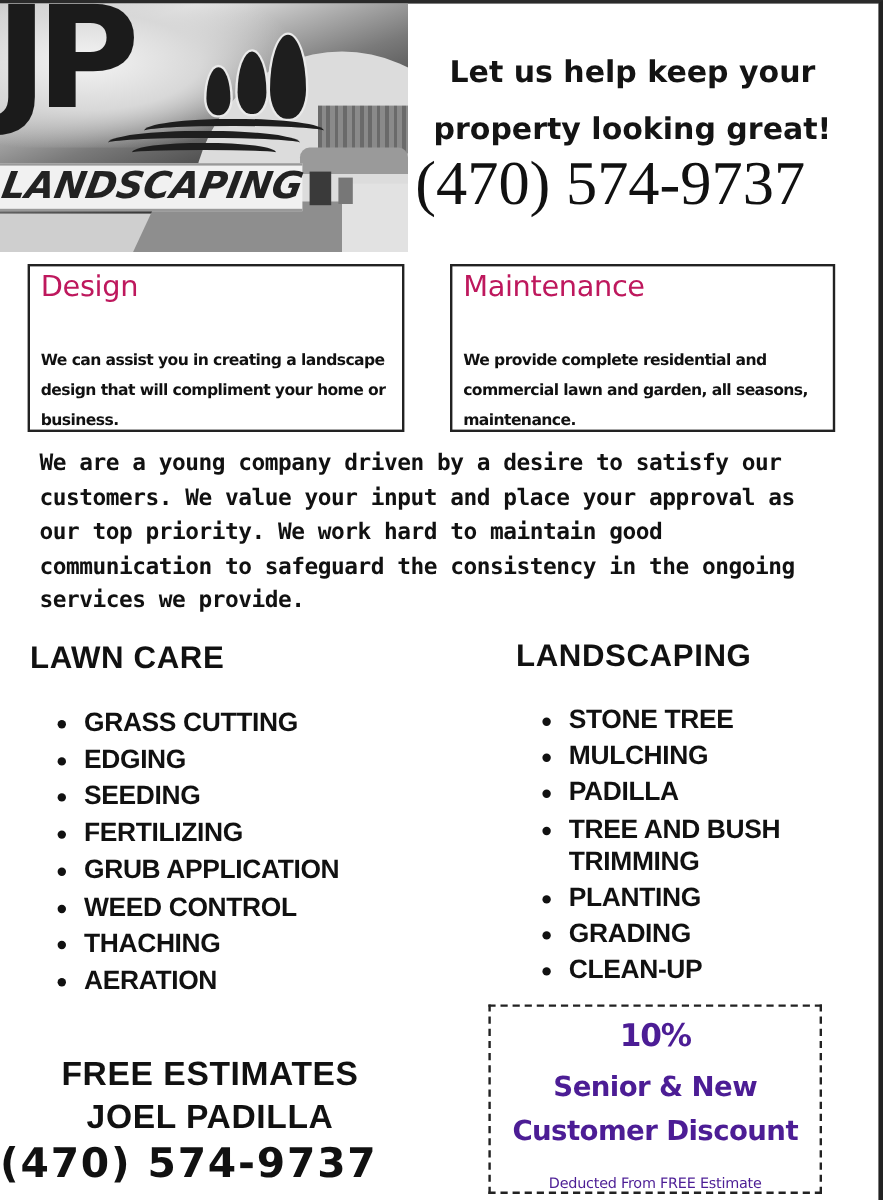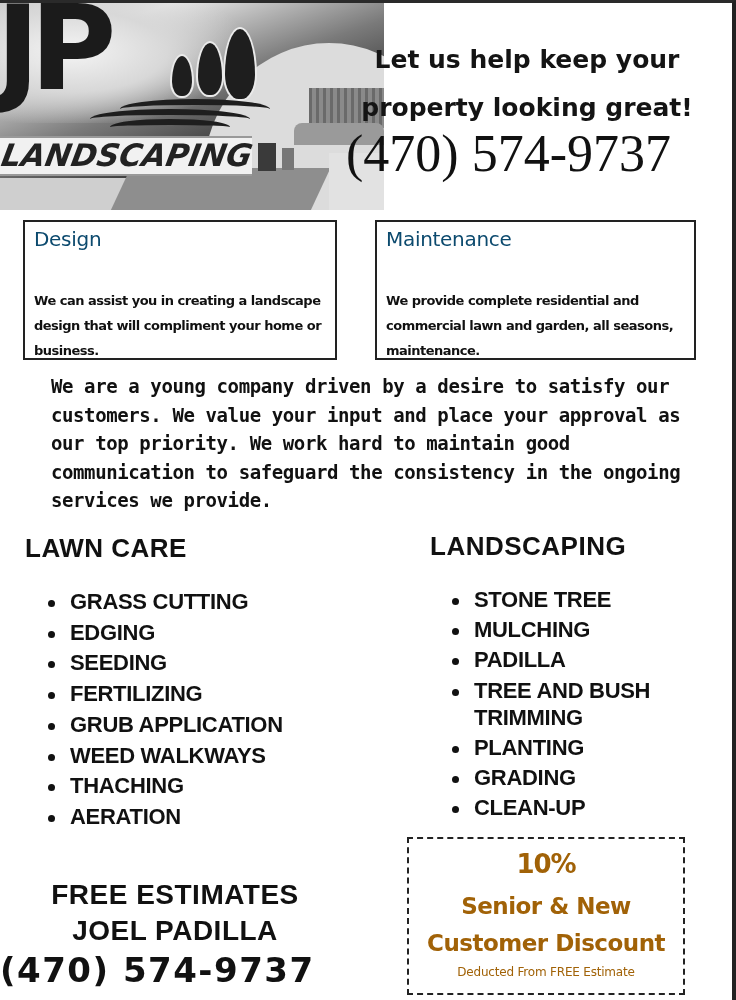--- a/index.html
+++ b/index.html
@@ -6,21 +6,21 @@
   html, body { width: 736px; height: 1000px; background: #ffffff; overflow: hidden; }
   body { position: relative; font-family: "Liberation Sans", sans-serif; color: #111; }
 
   .page-frame {
     position: absolute; left: 0; top: 0; width: 736px; height: 1000px;
     border-top: 3px solid #2a2a2a; border-right: 4px solid #222;
   }
 
   
   .logo-banner {
-    position: absolute; left: 0; top: 3px; width: 384px; height: 207px;
+    position: absolute; left: 0; top: 3px; width: 340px; height: 207px;
     overflow: hidden;
     background: linear-gradient(160deg, #bdbdbd 0%, #e9e9e9 18%, #7a7a7a 45%, #2e2e2e 70%, #555 100%);
   }
   .logo-banner .sky-glow {
     position: absolute; left: 0; top: 0; width: 240px; height: 120px;
     background: radial-gradient(ellipse at 30% 40%, #f4f4f4 0%, #d8d8d8 40%, rgba(150,150,150,0) 75%);
   }
   .logo-banner .arc {
     position: absolute; right: -70px; top: 40px; width: 250px; height: 260px;
     border-radius: 50%; background: #dcdcdc;
@@ -79,26 +79,26 @@
   }
 
   
   .info-box {
     position: absolute; top: 220px; height: 140px;
     border: 2px solid #222; padding: 4px 9px;
     font-family: "DejaVu Sans", sans-serif;
   }
   .info-box.design { left: 23px; width: 314px; }
   .info-box.maintenance { left: 375px; width: 321px; }
-  .info-title { font-size: 20px; color: #0c4a6e; line-height: 26px; letter-spacing: -0.3px; }
+  .info-title { font-size: 24px; color: #be185d; line-height: 26px; letter-spacing: -0.3px; }
   .info-body { font-size: 13px; font-weight: bold; color: #111; line-height: 25px; letter-spacing: -0.5px; margin-top: 36px; }
 
   
   .mission {
-    position: absolute; left: 51px; top: 372px; width: 660px;
+    position: absolute; left: 33px; top: 372px; width: 660px;
     font-family: "DejaVu Sans Mono", monospace; font-weight: bold; font-size: 19px; line-height: 28.5px;
     color: #111; letter-spacing: -0.4px; white-space: pre-line;
   }
 
   
   .section-title {
     position: absolute; font-family: "Liberation Sans", sans-serif; font-weight: bold;
     font-size: 26px; color: #111; letter-spacing: 0.5px;
   }
   .section-title.lawn { left: 25px; top: 533px; }
@@ -121,26 +121,26 @@
   .free-est .name { padding-left: 0; }
   .phone-bottom {
     position: absolute; left: 0; top: 953px;
     font-family: "DejaVu Sans", sans-serif; font-weight: bold; font-size: 34px; letter-spacing: 1.5px; color: #111; line-height: 1;
   }
 
   
   .coupon {
     position: absolute; left: 407px; top: 837px; width: 278px; height: 158px;
     border: 2px dashed #222; text-align: center;
-    font-family: "DejaVu Sans", sans-serif; color: #a16207;
+    font-family: "DejaVu Sans", sans-serif; color: #4c1d95;
   }
   .coupon .pct { font-size: 26px; font-weight: 900; margin-top: 10px; line-height: 30px; letter-spacing: -1px; }
   .coupon .line { font-size: 23px; font-weight: bold; line-height: 37px; letter-spacing: -0.5px; }
   .coupon .line.first { margin-top: 9px; }
-  .coupon .small { font-size: 12px; margin-top: 3px; letter-spacing: -0.2px; }
+  .coupon .small { font-size: 12px; margin-top: 17px; letter-spacing: -0.2px; }
 </style>
 </head>
 <body>
 
 <div class="page-frame"></div>
 
 <div class="logo-banner">
   <div class="sky-glow"></div>
   <div class="arc"></div>
   <div class="fence"></div>
@@ -178,21 +178,21 @@
 
 <div class="mission">We are a young company driven by a desire to satisfy our customers. We value your input and place your approval as our top priority. We work hard to maintain good communication to safeguard the consistency in the ongoing services we provide.</div>
 
 <div class="section-title lawn">LAWN CARE</div>
 <ul class="svc lawn">
   <li>GRASS CUTTING</li>
   <li>EDGING</li>
   <li>SEEDING</li>
   <li>FERTILIZING</li>
   <li>GRUB APPLICATION</li>
-  <li>WEED WALKWAYS</li>
+  <li>WEED CONTROL</li>
   <li>THACHING</li>
   <li>AERATION</li>
 </ul>
 
 <div class="section-title land">LANDSCAPING</div>
 <ul class="svc land">
   <li>STONE TREE</li>
   <li>MULCHING</li>
   <li>PADILLA</li>
   <li class="wrap">TREE AND BUSH TRIMMING</li>

